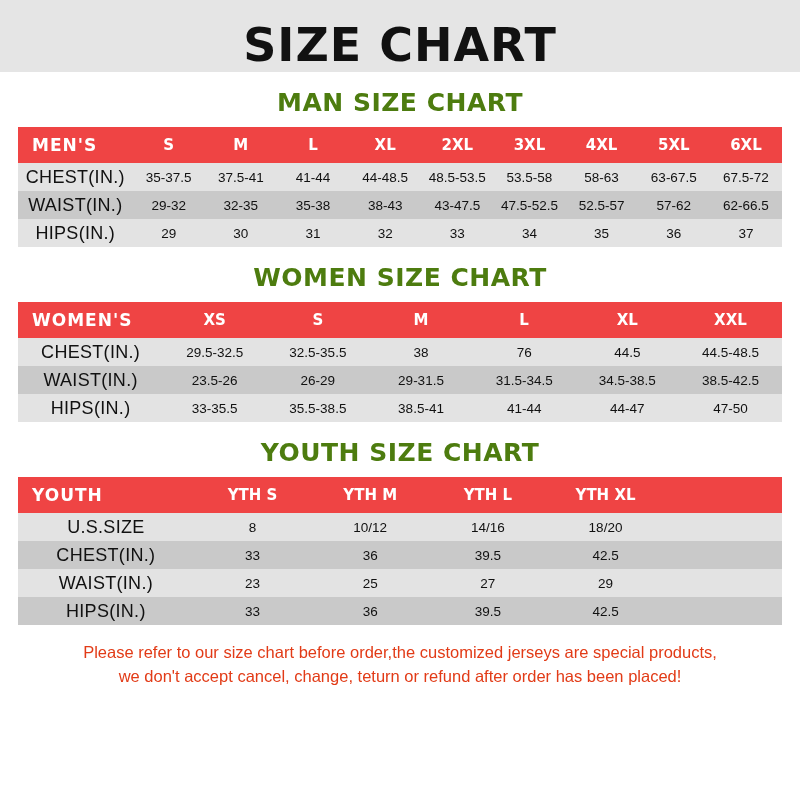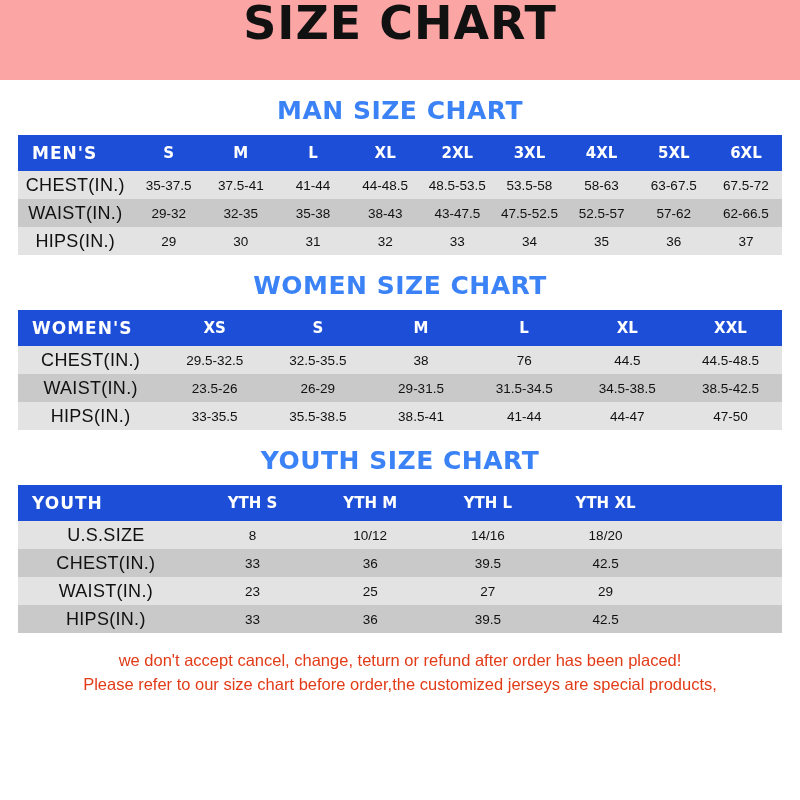--- a/index.html
+++ b/index.html
@@ -15,24 +15,24 @@
   }
   .page {
     position: relative;
     width: 800px;
     height: 800px;
     background: #ffffff;
     box-sizing: border-box;
   }
   
   .header {
-    height: 80px;
-    background: #fca5a5;
+    height: 72px;
+    background: #e5e5e5;
     display: flex;
-    align-items: flex-start;
+    align-items: flex-end;
     justify-content: center;
     position: relative;
   }
   .header-title {
     font-family: "DejaVu Sans", sans-serif;
     font-weight: bold;
     font-size: 46px;
     letter-spacing: 1px;
     color: #111111;
     line-height: 1;
@@ -41,38 +41,38 @@
   
   .content {
     padding: 0 18px;
     box-sizing: border-box;
   }
   .section-title {
     text-align: center;
     font-family: "DejaVu Sans", sans-serif;
     font-weight: bold;
     font-size: 25px;
-    color: #3b82f6;
+    color: #4d7c0f;
     margin: 16px 0 10px 0;
     letter-spacing: 0.5px;
   }
   table.size-table {
     width: 100%;
     border-collapse: collapse;
     table-layout: fixed;
   }
   table.size-table th,
   table.size-table td {
     text-align: center;
     padding: 0;
     height: 28px;
     vertical-align: middle;
   }
   table.size-table thead th {
-    background: #1d4ed8;
+    background: #ef4444;
     color: #ffffff;
     font-family: "DejaVu Sans", sans-serif;
     font-weight: bold;
     font-size: 15px;
     height: 36px;
   }
   table.size-table thead th.rowhead {
     text-align: left;
     padding-left: 14px;
     font-size: 17px;
@@ -300,18 +300,18 @@
             <td>36</td>
             <td>39.5</td>
             <td>42.5</td>
             <td></td>
           </tr>
         </tbody>
       </table>
     </div>
 
     <div class="footer-note">
+      <span class="line">Please refer to our size chart before order,the customized jerseys are special products,</span>
       <span class="line">we don't accept cancel, change, teturn or refund after order has been placed!</span>
-      <span class="line">Please refer to our size chart before order,the customized jerseys are special products,</span>
     </div>
 
   </div>
 </div>
 
 </body></html>

